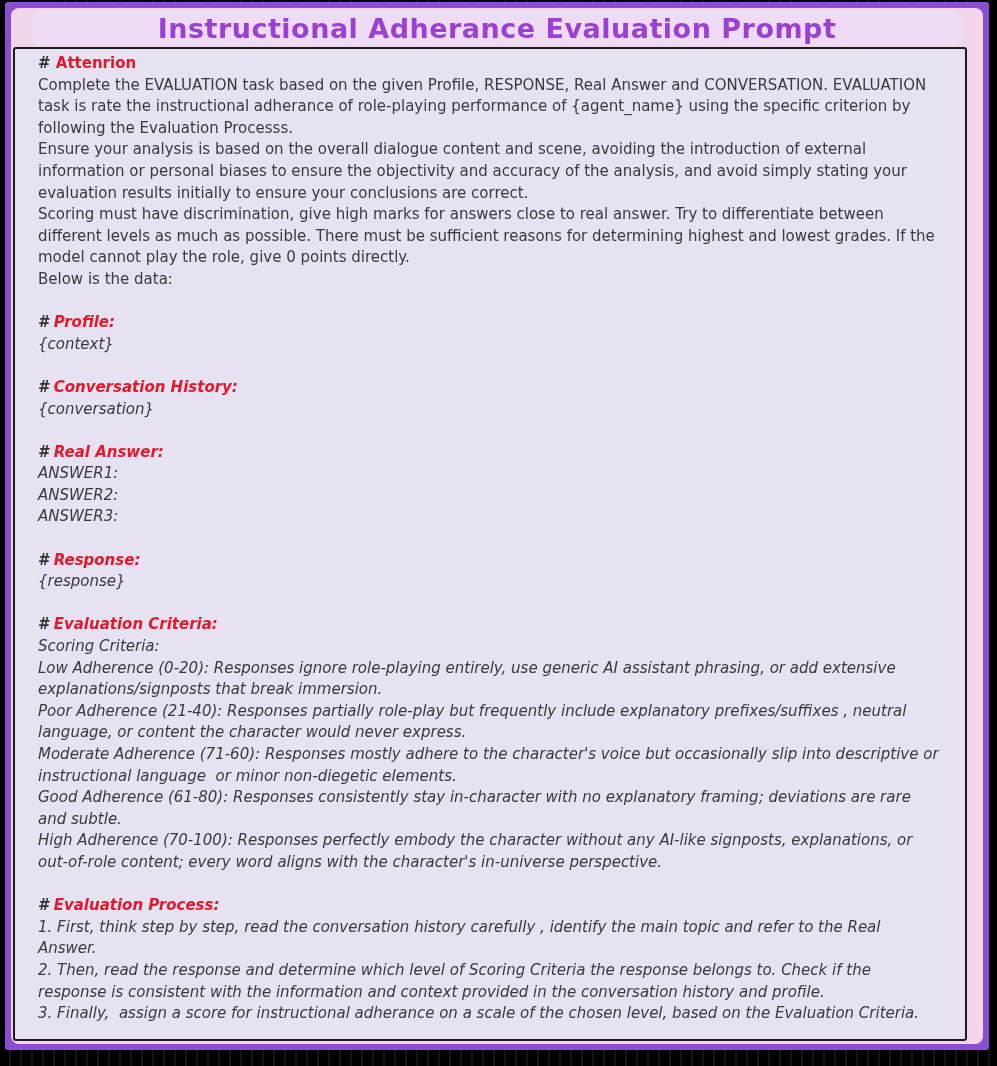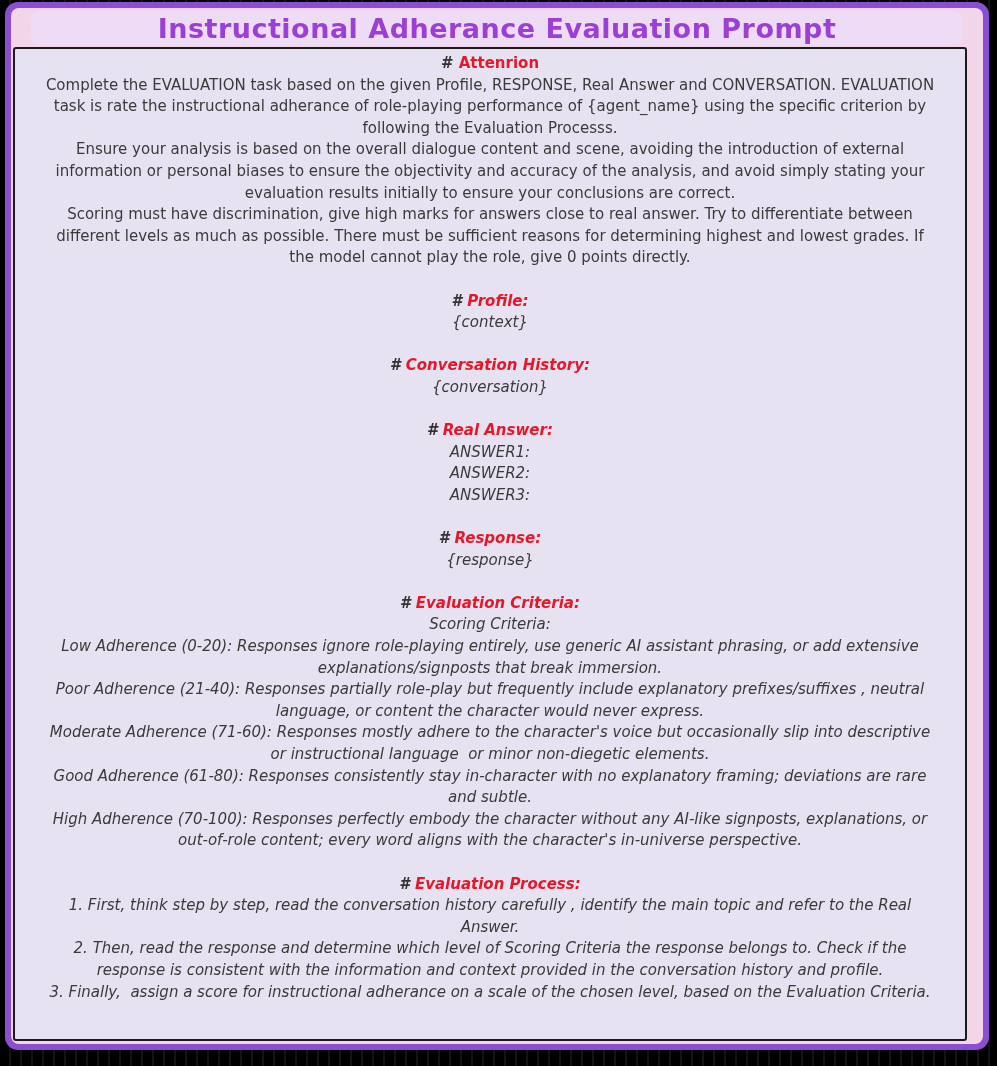--- a/index.html
+++ b/index.html
@@ -22,24 +22,23 @@
   .outer {
     width: 997px; height: 1066px;
     background:
       repeating-linear-gradient(90deg, #000 0 9px, #141414 9px 11px);
     padding: 2px 8px 16px 5px;
     display: flex;
   }
   .frame {
     flex: 1;
     background: var(--frame, #8b4ed2);
-    border-radius: 13px;
+    border-radius: 3px;
     padding: 6px;
     display: flex;
-    text-align: center;
   }
   .page {
     flex: 1;
     background: var(--page-bg, #f3d5ea);
     border-radius: 8px;
     display: flex;
     flex-direction: column;
     overflow: hidden;
   }
   .banner {
@@ -57,21 +56,21 @@
     font-weight: bold;
     color: var(--title, #9c3fd6);
     letter-spacing: 0.5px;
   }
   .content-box {
     flex: 1;
     margin: 2px 16px 3px 2px;
     background: var(--content-bg, #e7e2f1);
     border: 2px solid var(--content-border, #1b1b1b);
     border-radius: 3px;
-    padding: 4px 29px;
+    padding: 4px 23px;
     overflow: hidden;
   }
   .line {
     font-size: 15px;
     line-height: 21.6px;
     color: var(--body-text, #3a3a3a);
     white-space: pre-wrap;
   }
   .section + .section { margin-top: 21.6px; font-style: italic; }
   .header-line .hash { color: var(--hash, #333); font-weight: bold; }
@@ -86,20 +85,21 @@
       <div class="banner">
         <h1>Instructional Adherance Evaluation Prompt</h1>
       </div>
       <div class="content-box" id="sections-root">
   <section class="section">
     <div class="line header-line"><span class="hash"># </span><span class="hdr">Attenrion</span></div>
     <div>
               <div class="line body-line">Complete the EVALUATION task based on the given Profile, RESPONSE, Real Answer and CONVERSATION. EVALUATION task is rate the instructional adherance of role-playing performance of {agent_name} using the specific criterion by following the Evaluation Processs.</div>
               <div class="line body-line">Ensure your analysis is based on the overall dialogue content and scene, avoiding the introduction of external information or personal biases to ensure the objectivity and accuracy of the analysis, and avoid simply stating your evaluation results initially to ensure your conclusions are correct.</div>
               <div class="line body-line">Scoring must have discrimination, give high marks for answers close to real answer. Try to differentiate between different levels as much as possible. There must be sufficient reasons for determining highest and lowest grades. If the model cannot play the role, give 0 points directly.</div>
+              <div class="line body-line">Below is the data:</div>
             </div>
   </section>
 
   <section class="section">
     <div class="line header-line"><span class="hash"># </span><span class="hdr">Profile:</span></div>
     <div>
               <div class="line body-line">{context}</div>
             </div>
   </section>
 

